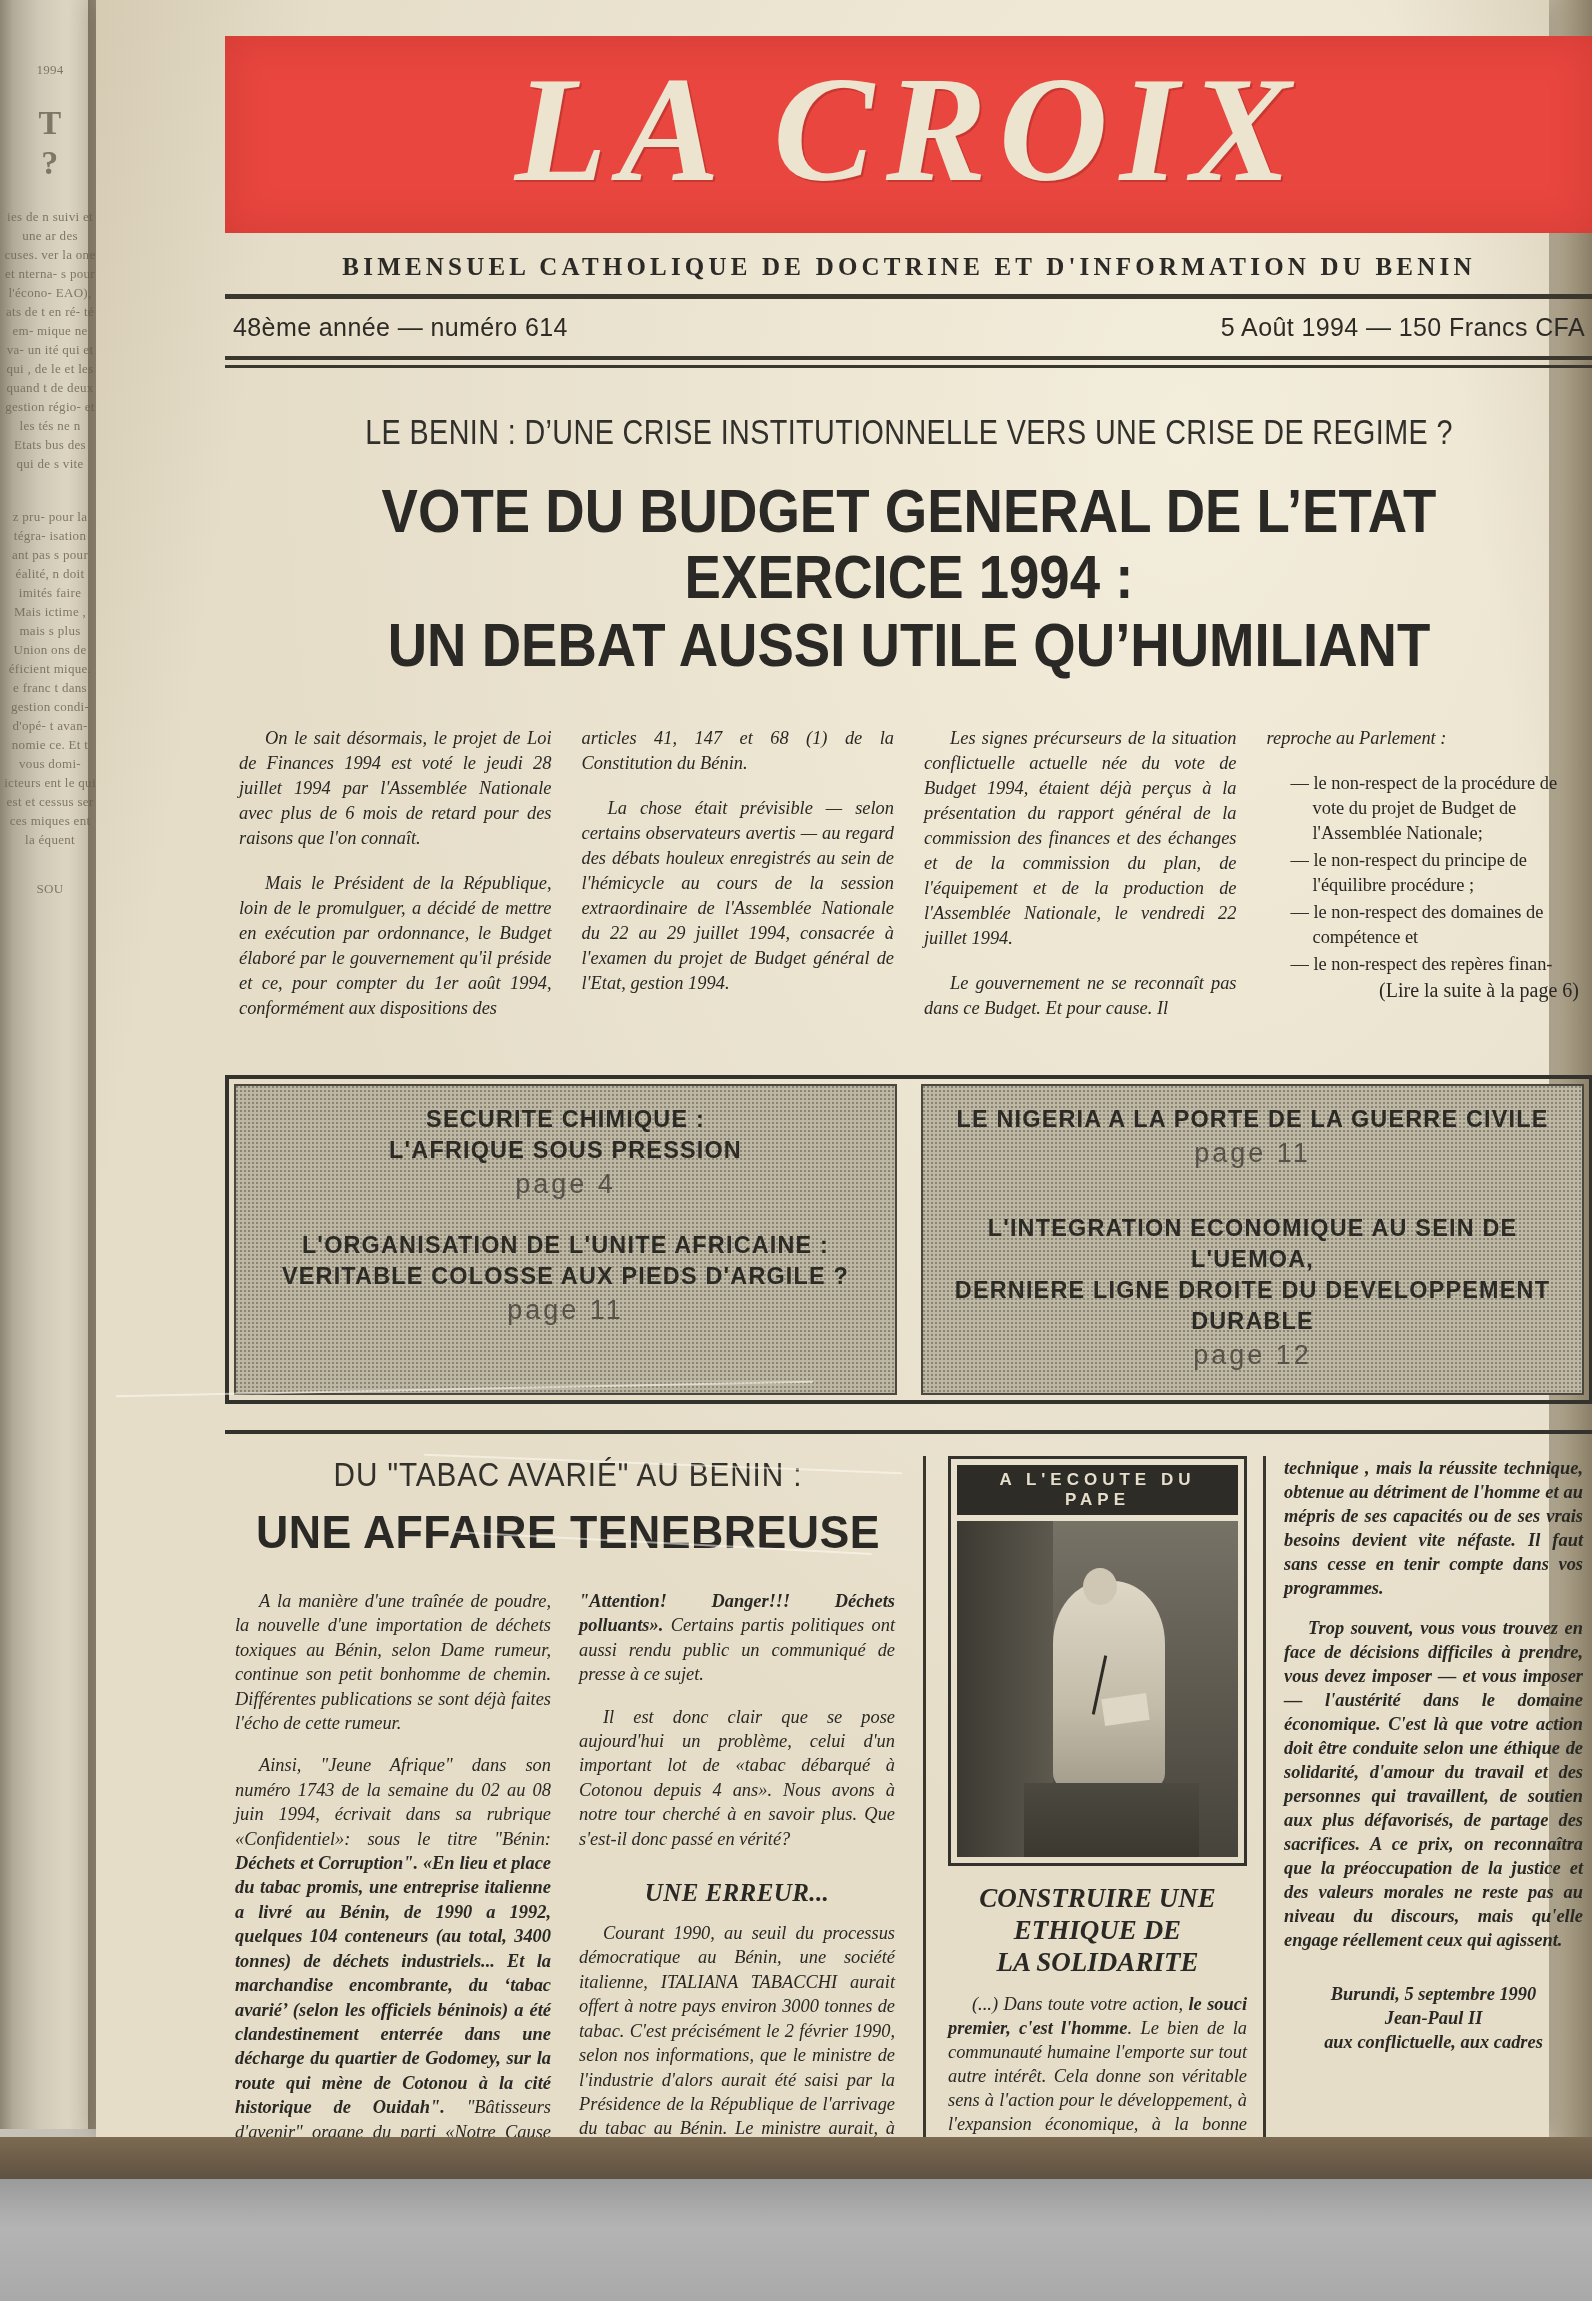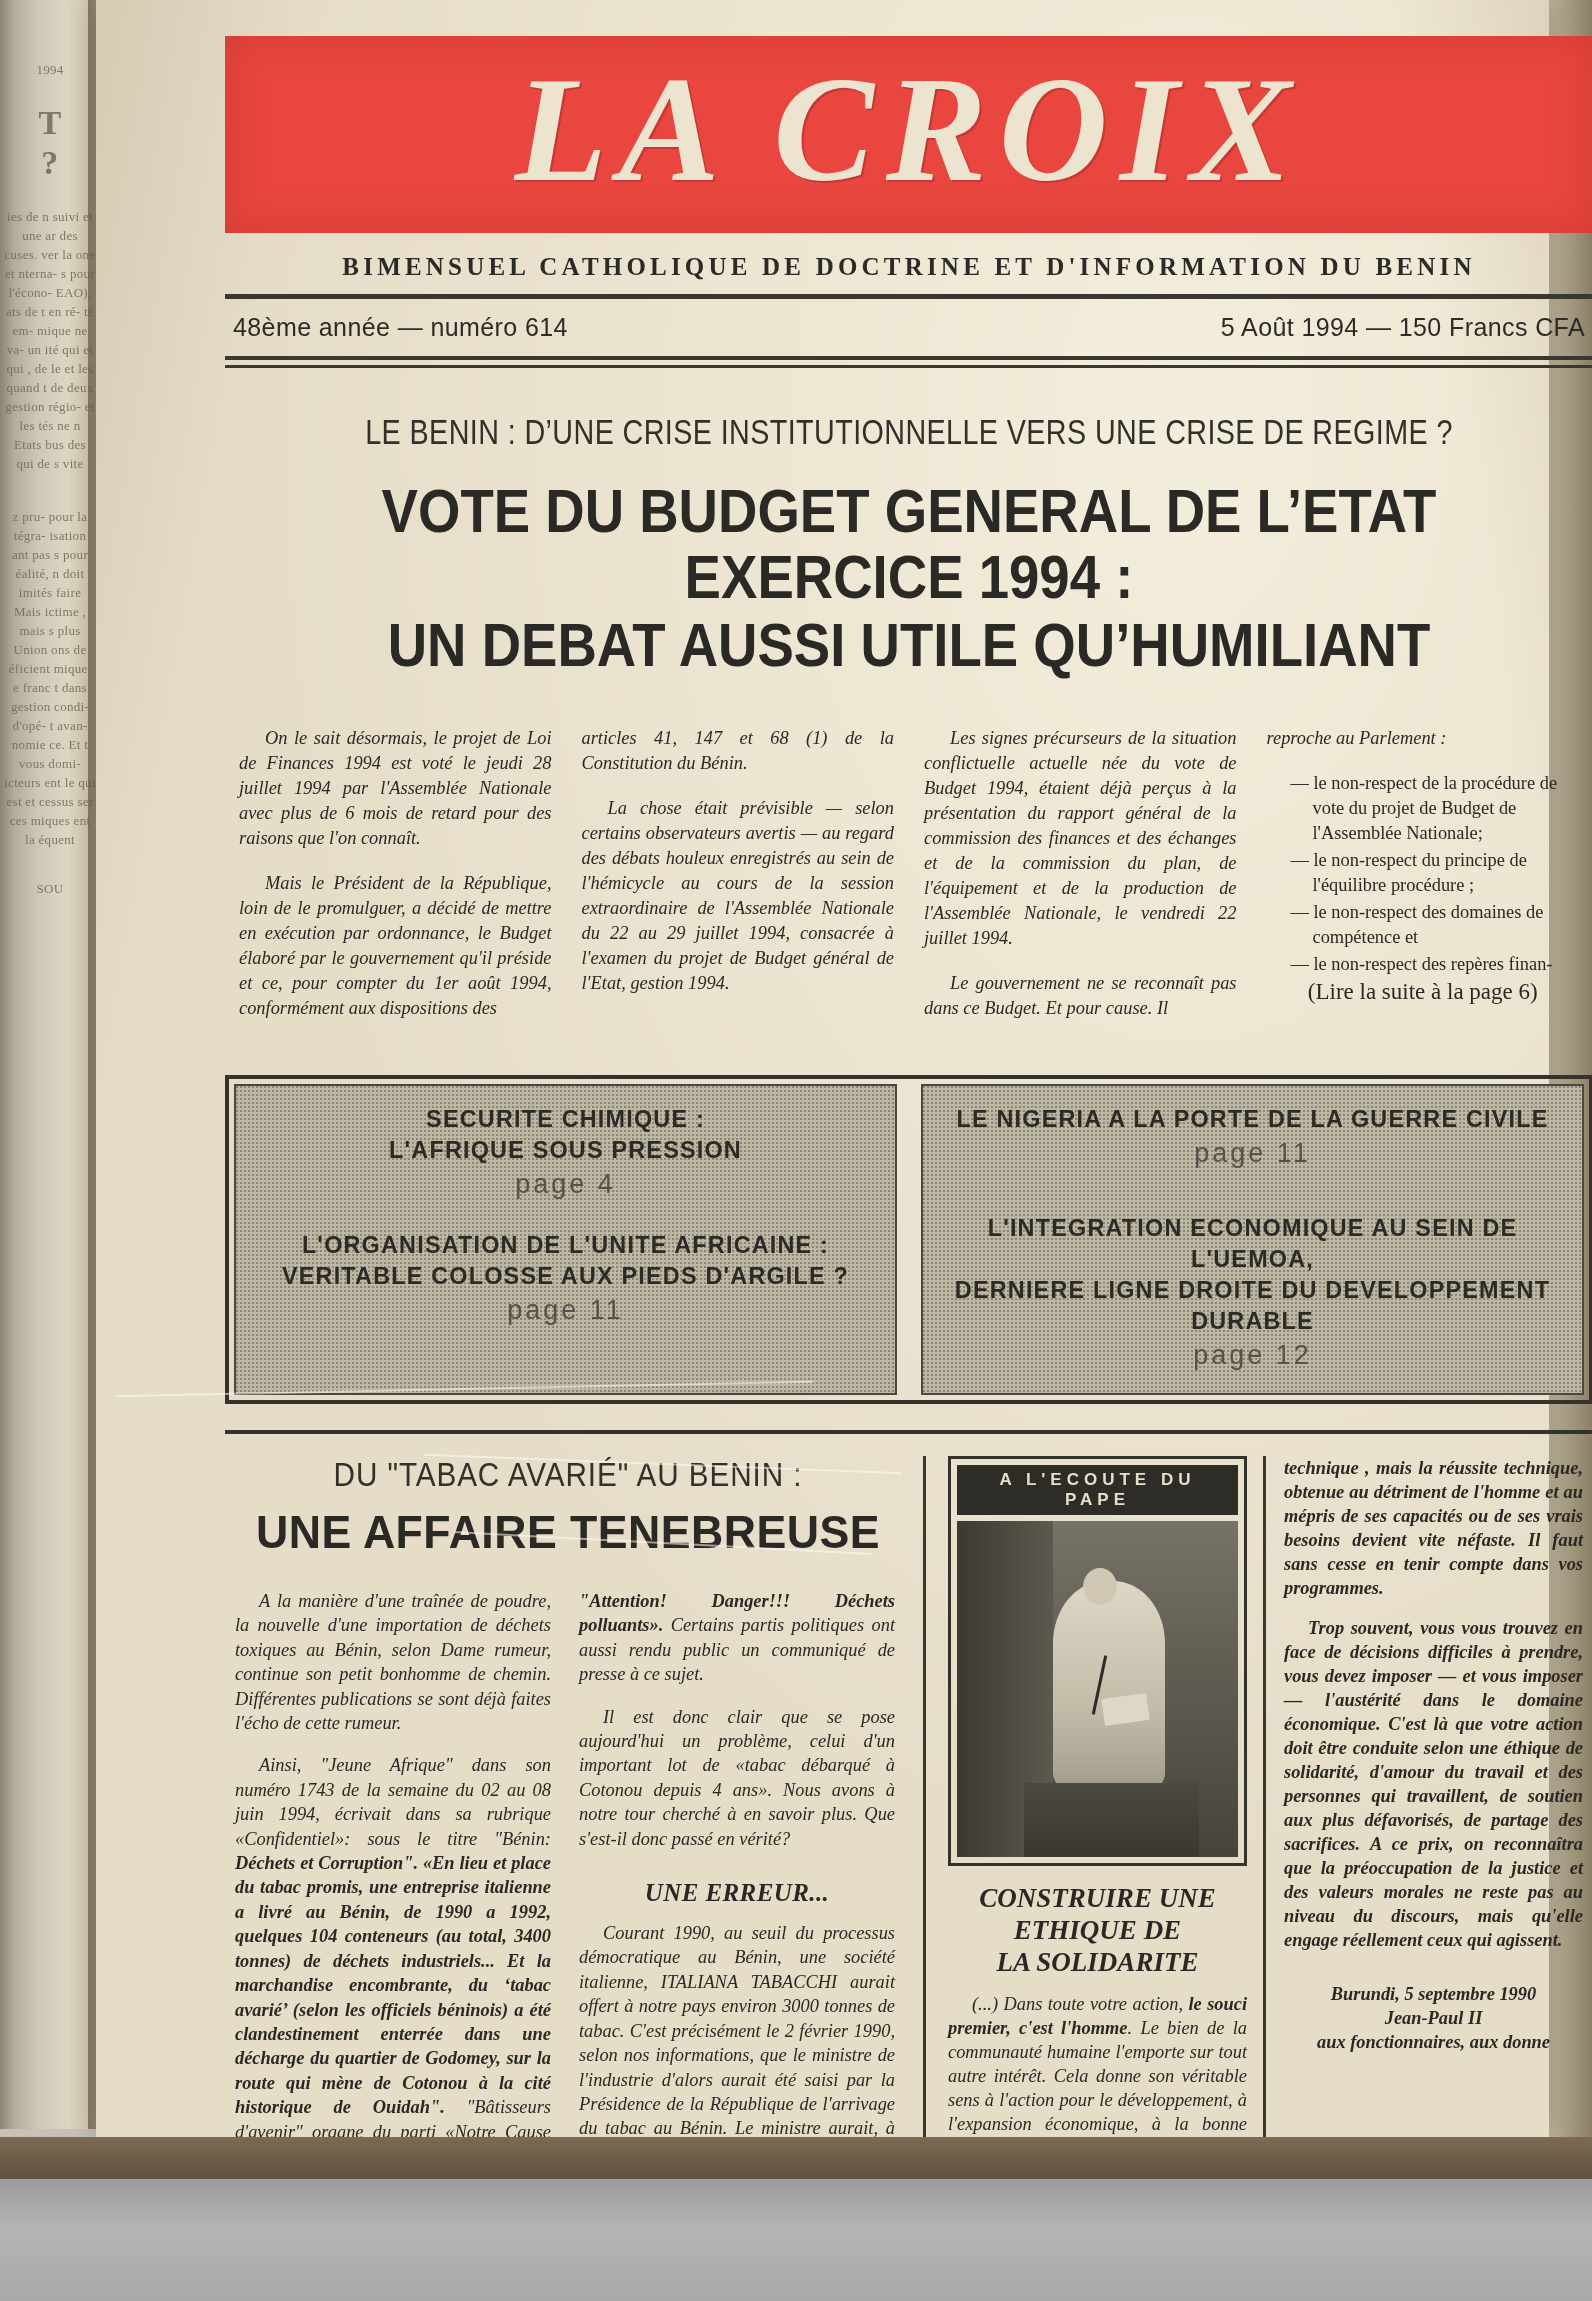--- a/index.html
+++ b/index.html
@@ -71,21 +71,21 @@
 
   
   .lead{display:flex;gap:30px;margin-top:48px;padding:0 14px 0 14px;}
   .lead .col{width:320px;}
   .lead p{margin:0 0 20px 0;font-size:18.4px;line-height:25px;
     text-align:justify;text-indent:26px;color:#2a2824;font-style:italic;}
   .lead .col:last-child p{text-indent:0;}
   .bullets{margin:0;padding:0;list-style:none;}
   .bullets li{font-size:18.4px;line-height:25px;color:#2a2824;
     padding-left:46px;text-indent:-22px;margin-bottom:2px;}
-  .jump{text-align:center;font-size:23px;color:#2a2824;}
+  .jump{text-align:right;font-size:20px;color:#2a2824;}
 
   
   .teaserwrap{display:flex;gap:0;margin-top:34px;border:4px solid #34322c;padding:5px;}
   .teaser{
     flex:1;border:2px solid #4a473f;margin:0;padding:18px 10px 22px 10px;
     background-color:#bdb7a4;
     background-image:
       radial-gradient(circle at 1px 1px,rgba(60,56,46,.40) 1px,rgba(0,0,0,0) 1.6px);
     background-size:4px 4px;
     text-align:center;
@@ -315,21 +315,21 @@
               <p><span>(...) Dans toute votre action, </span><b>le souci premier, c'est l'homme</b><span>. Le bien de la communauté humaine l'emporte sur tout autre intérêt. Cela donne son véritable sens à l'action pour le développement, à l'expansion économique, à la bonne gestion des services publics. L'efficacité relève de la</span></p>
             </div>
           </div>
 
           <div class="popeRight">
             <p style="text-indent:0">technique , mais la réussite technique, obtenue au détriment de l'homme et au mépris de ses capacités ou de ses vrais besoins devient vite néfaste. Il faut sans cesse en tenir compte dans vos programmes.</p>
             <p><span>Trop souvent, vous vous trouvez en face de décisions difficiles à prendre, vous devez imposer — et vous imposer — l'austérité dans le domaine économique. C'est là que votre action doit être conduite selon </span><b>une éthique de solidarité</b><span>, d'amour du travail et des personnes qui travaillent, de soutien aux plus défavorisés, de partage des sacrifices. A ce prix, on reconnaîtra que la préoccupation de la justice et des valeurs morales ne reste pas au niveau du discours, mais qu'elle engage réellement ceux qui agissent.</span></p>
             <div class="sig">
               <div>Burundi, 5 septembre 1990</div>
               <div>Jean-Paul II</div>
-              <div>aux fonctionnaires, aux donne</div>
+              <div>aux conflictuelle, aux cadres</div>
             </div>
           </div>
 
         </div>
 
       </div>
 
       <div class="bottomrule"></div>
 
     </div>

